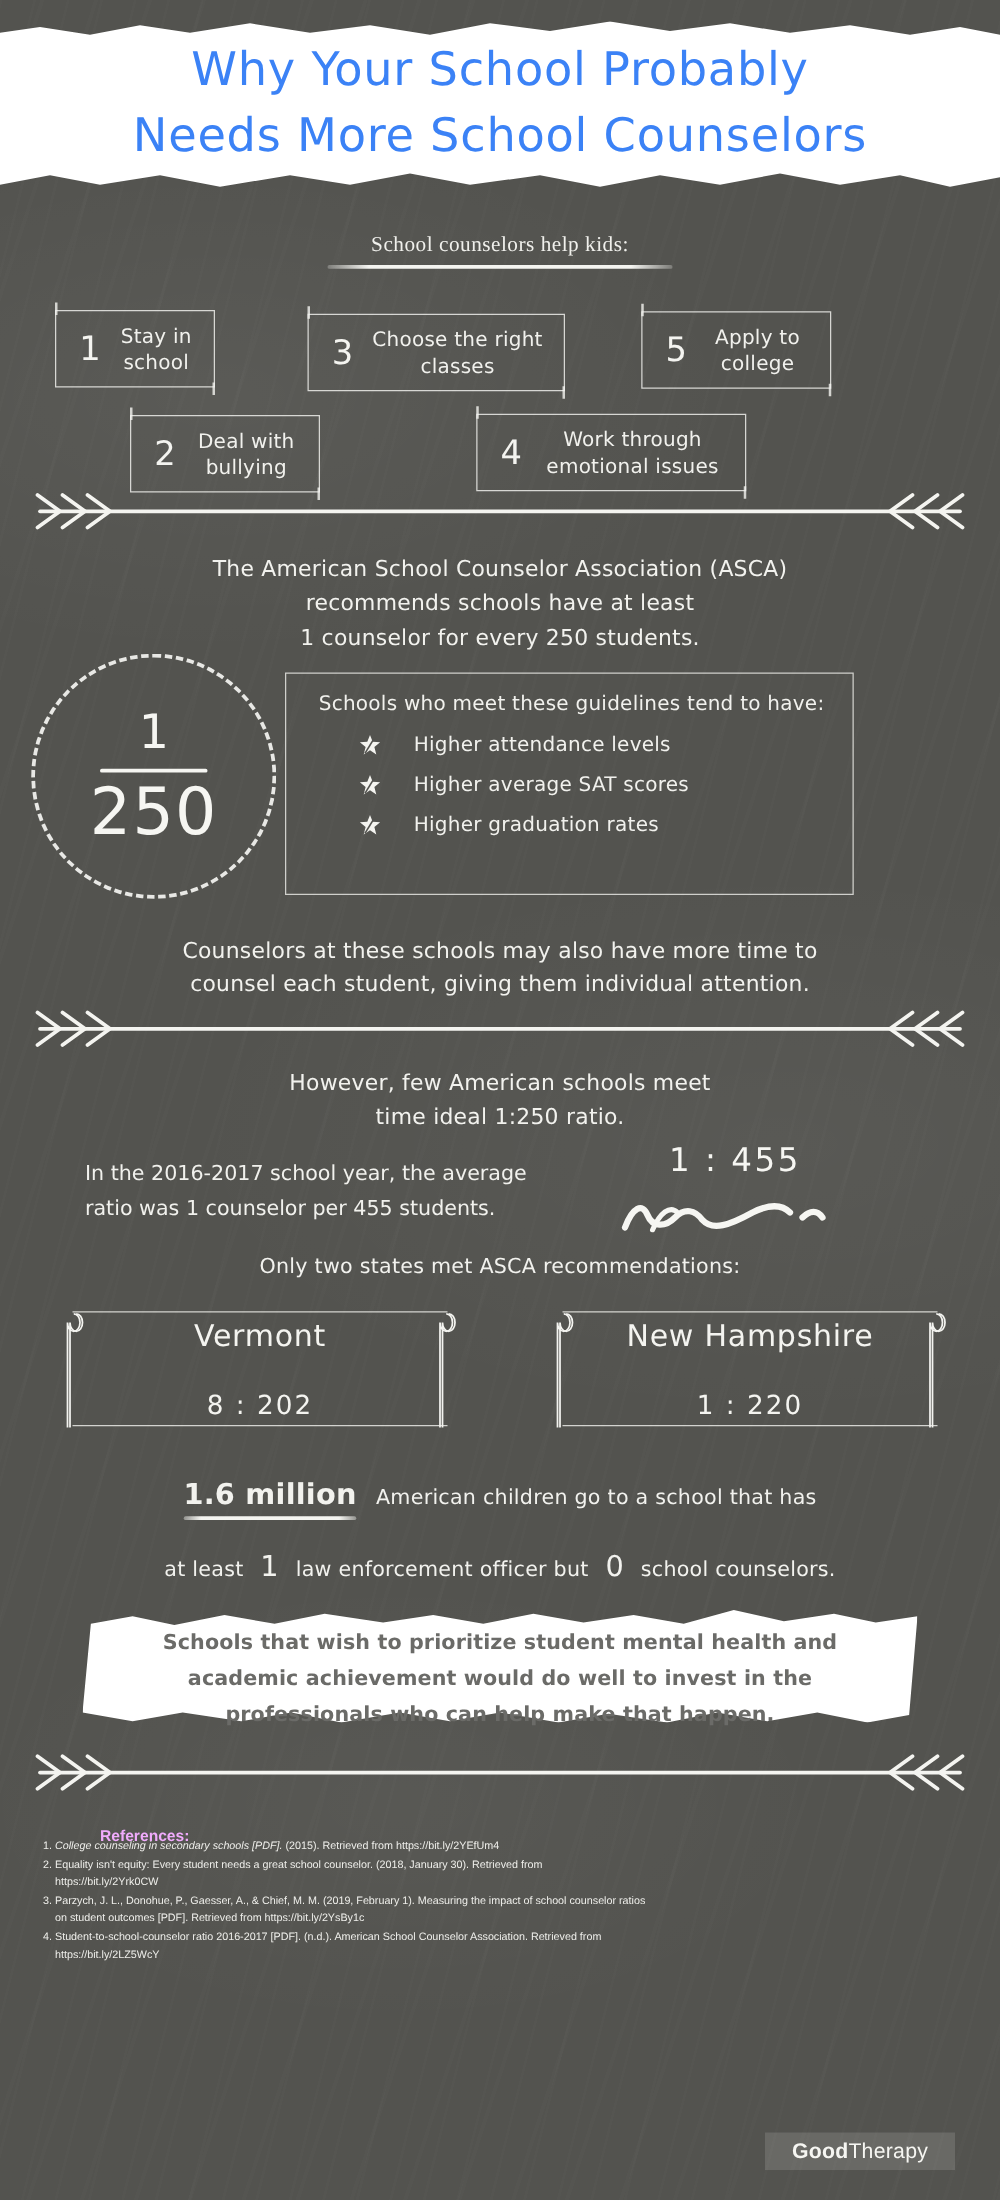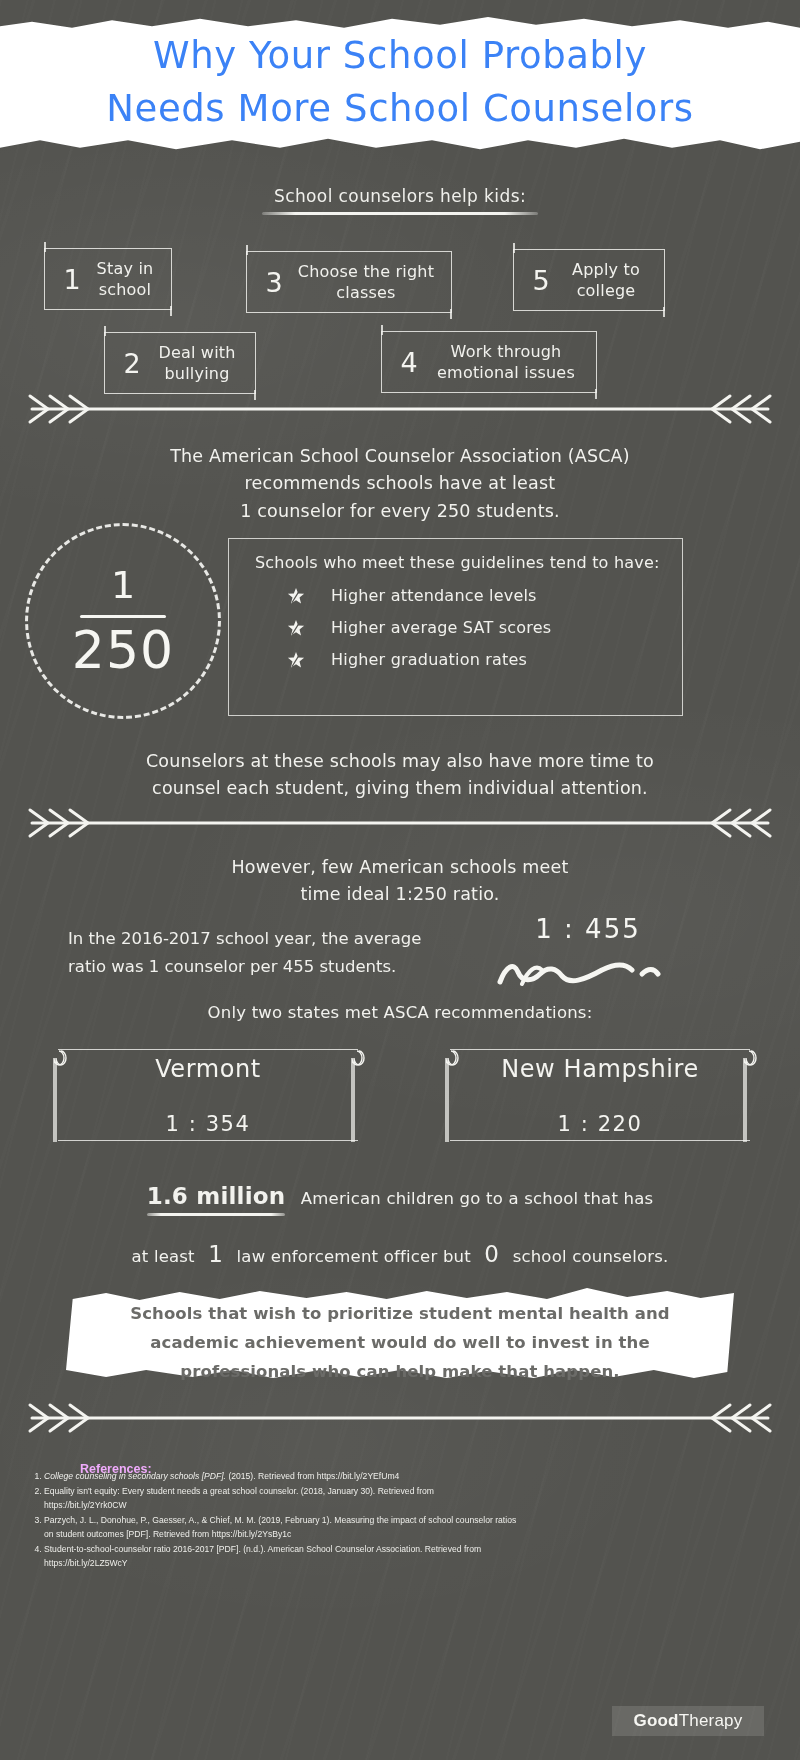--- a/index.html
+++ b/index.html
@@ -202,21 +202,21 @@
 </head>
 <body>
 
 <div class="title-banner">
   <h1>
     <span class="ln">Why Your School Probably</span>
     <span class="ln">Needs More School Counselors</span>
   </h1>
 </div>
 
-<div class="abs centered" style="left:0;top:186px;width:800px;">
+<div class="abs centered" style="left:0;top:186px;width:800px;font-family:Liberation Serif, serif;">
   <span class="sec-head">School counselors help kids:</span>
   <span class="underline-chalk" style="width:276px;"></span>
 </div>
 
 <div class="numbox" style="left:44px;top:248px;width:128px;height:62px;">
   <span class="num">1</span>
   <span class="txt">Stay in school</span>
 </div>
 
 <div class="numbox" style="left:246px;top:251px;width:206px;height:62px;">
@@ -340,21 +340,21 @@
 
 <div class="scroll-banner" style="left:48px;width:320px;">
   <div class="curl" style="left:0;">
     <svg width="22" height="108" viewBox="0 0 22 108">
       <path d="M11,10 a5,7 0 1,1 -5,7 l0,84" stroke="#f4f4f0" stroke-width="1.4" fill="none"></path>
       <path d="M13,10 a5,7 0 1,1 -5,7 l0,84" stroke="#f4f4f0" stroke-width="1.4" fill="none"></path>
     </svg>
   </div>
   <div class="sheet">
     <div class="st-name">Vermont</div>
-    <div class="st-ratio">1 : 354</div>
+    <div class="st-ratio">8 : 202</div>
   </div>
   <div class="curl" style="right:0;">
     <svg width="22" height="108" viewBox="0 0 22 108">
       <path d="M11,10 a5,7 0 1,1 -5,7 l0,84" stroke="#f4f4f0" stroke-width="1.4" fill="none"></path>
       <path d="M13,10 a5,7 0 1,1 -5,7 l0,84" stroke="#f4f4f0" stroke-width="1.4" fill="none"></path>
     </svg>
   </div>
 </div>
 
 <div class="scroll-banner" style="left:440px;width:320px;">

